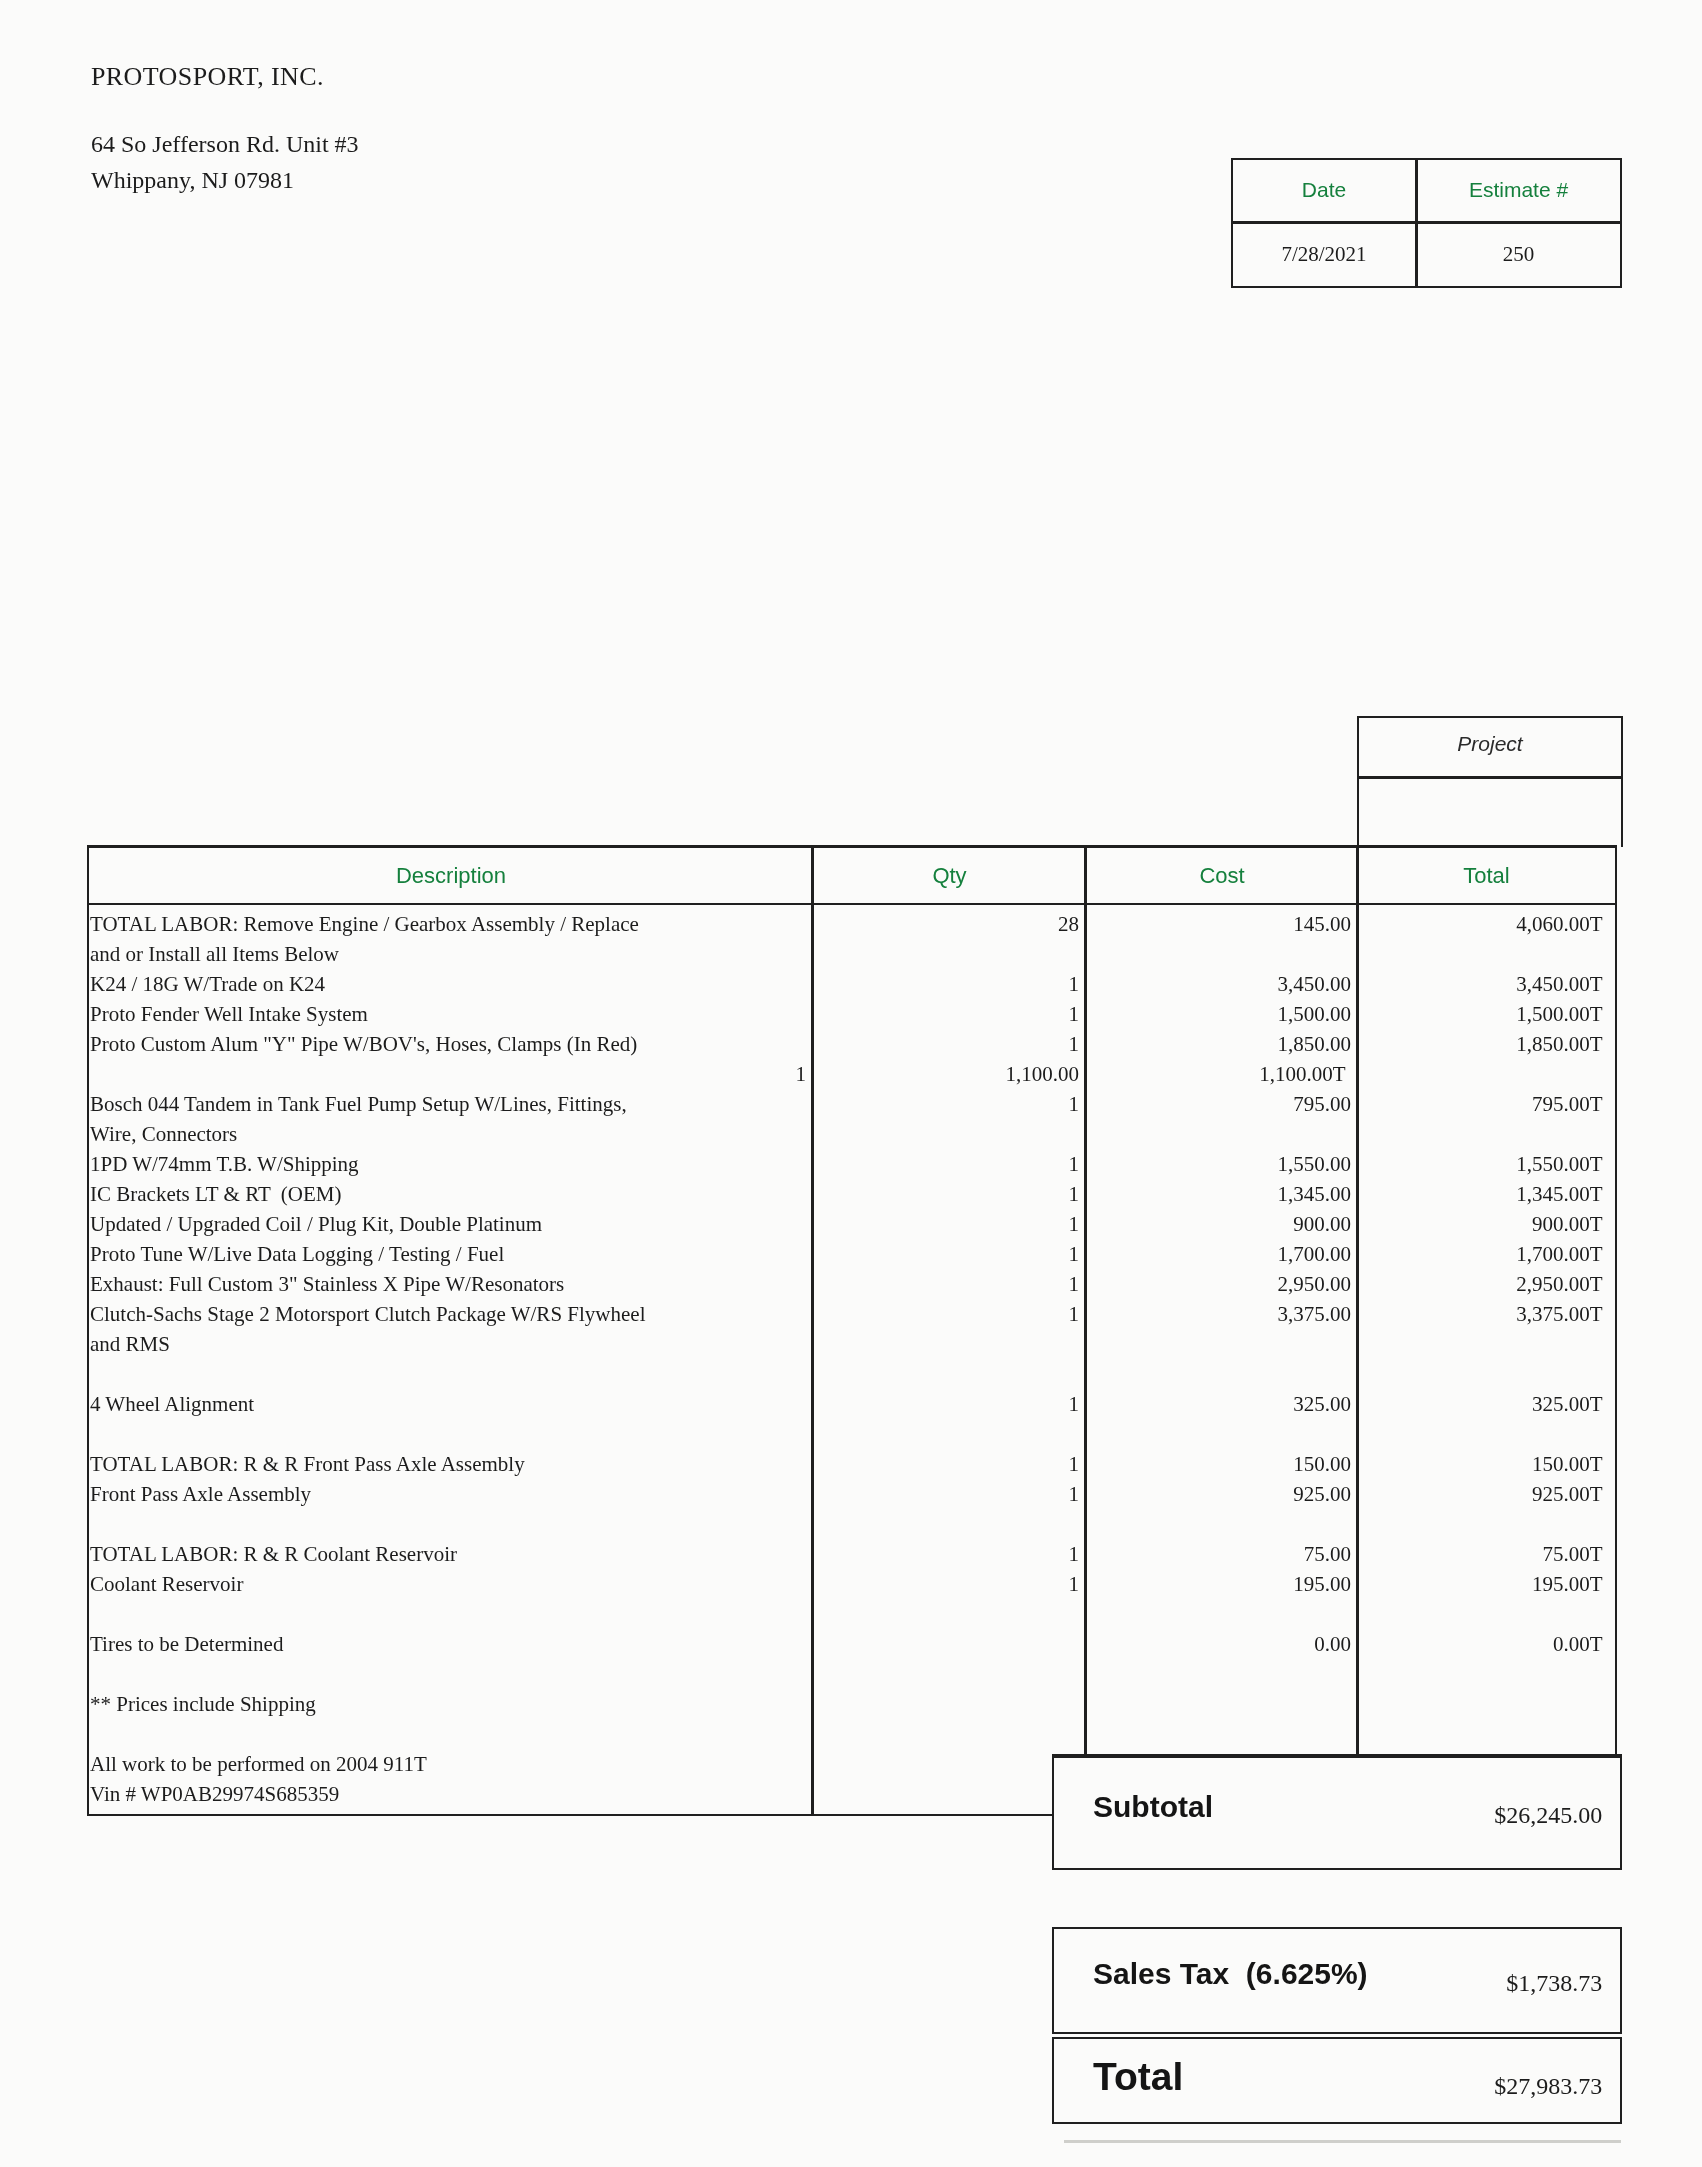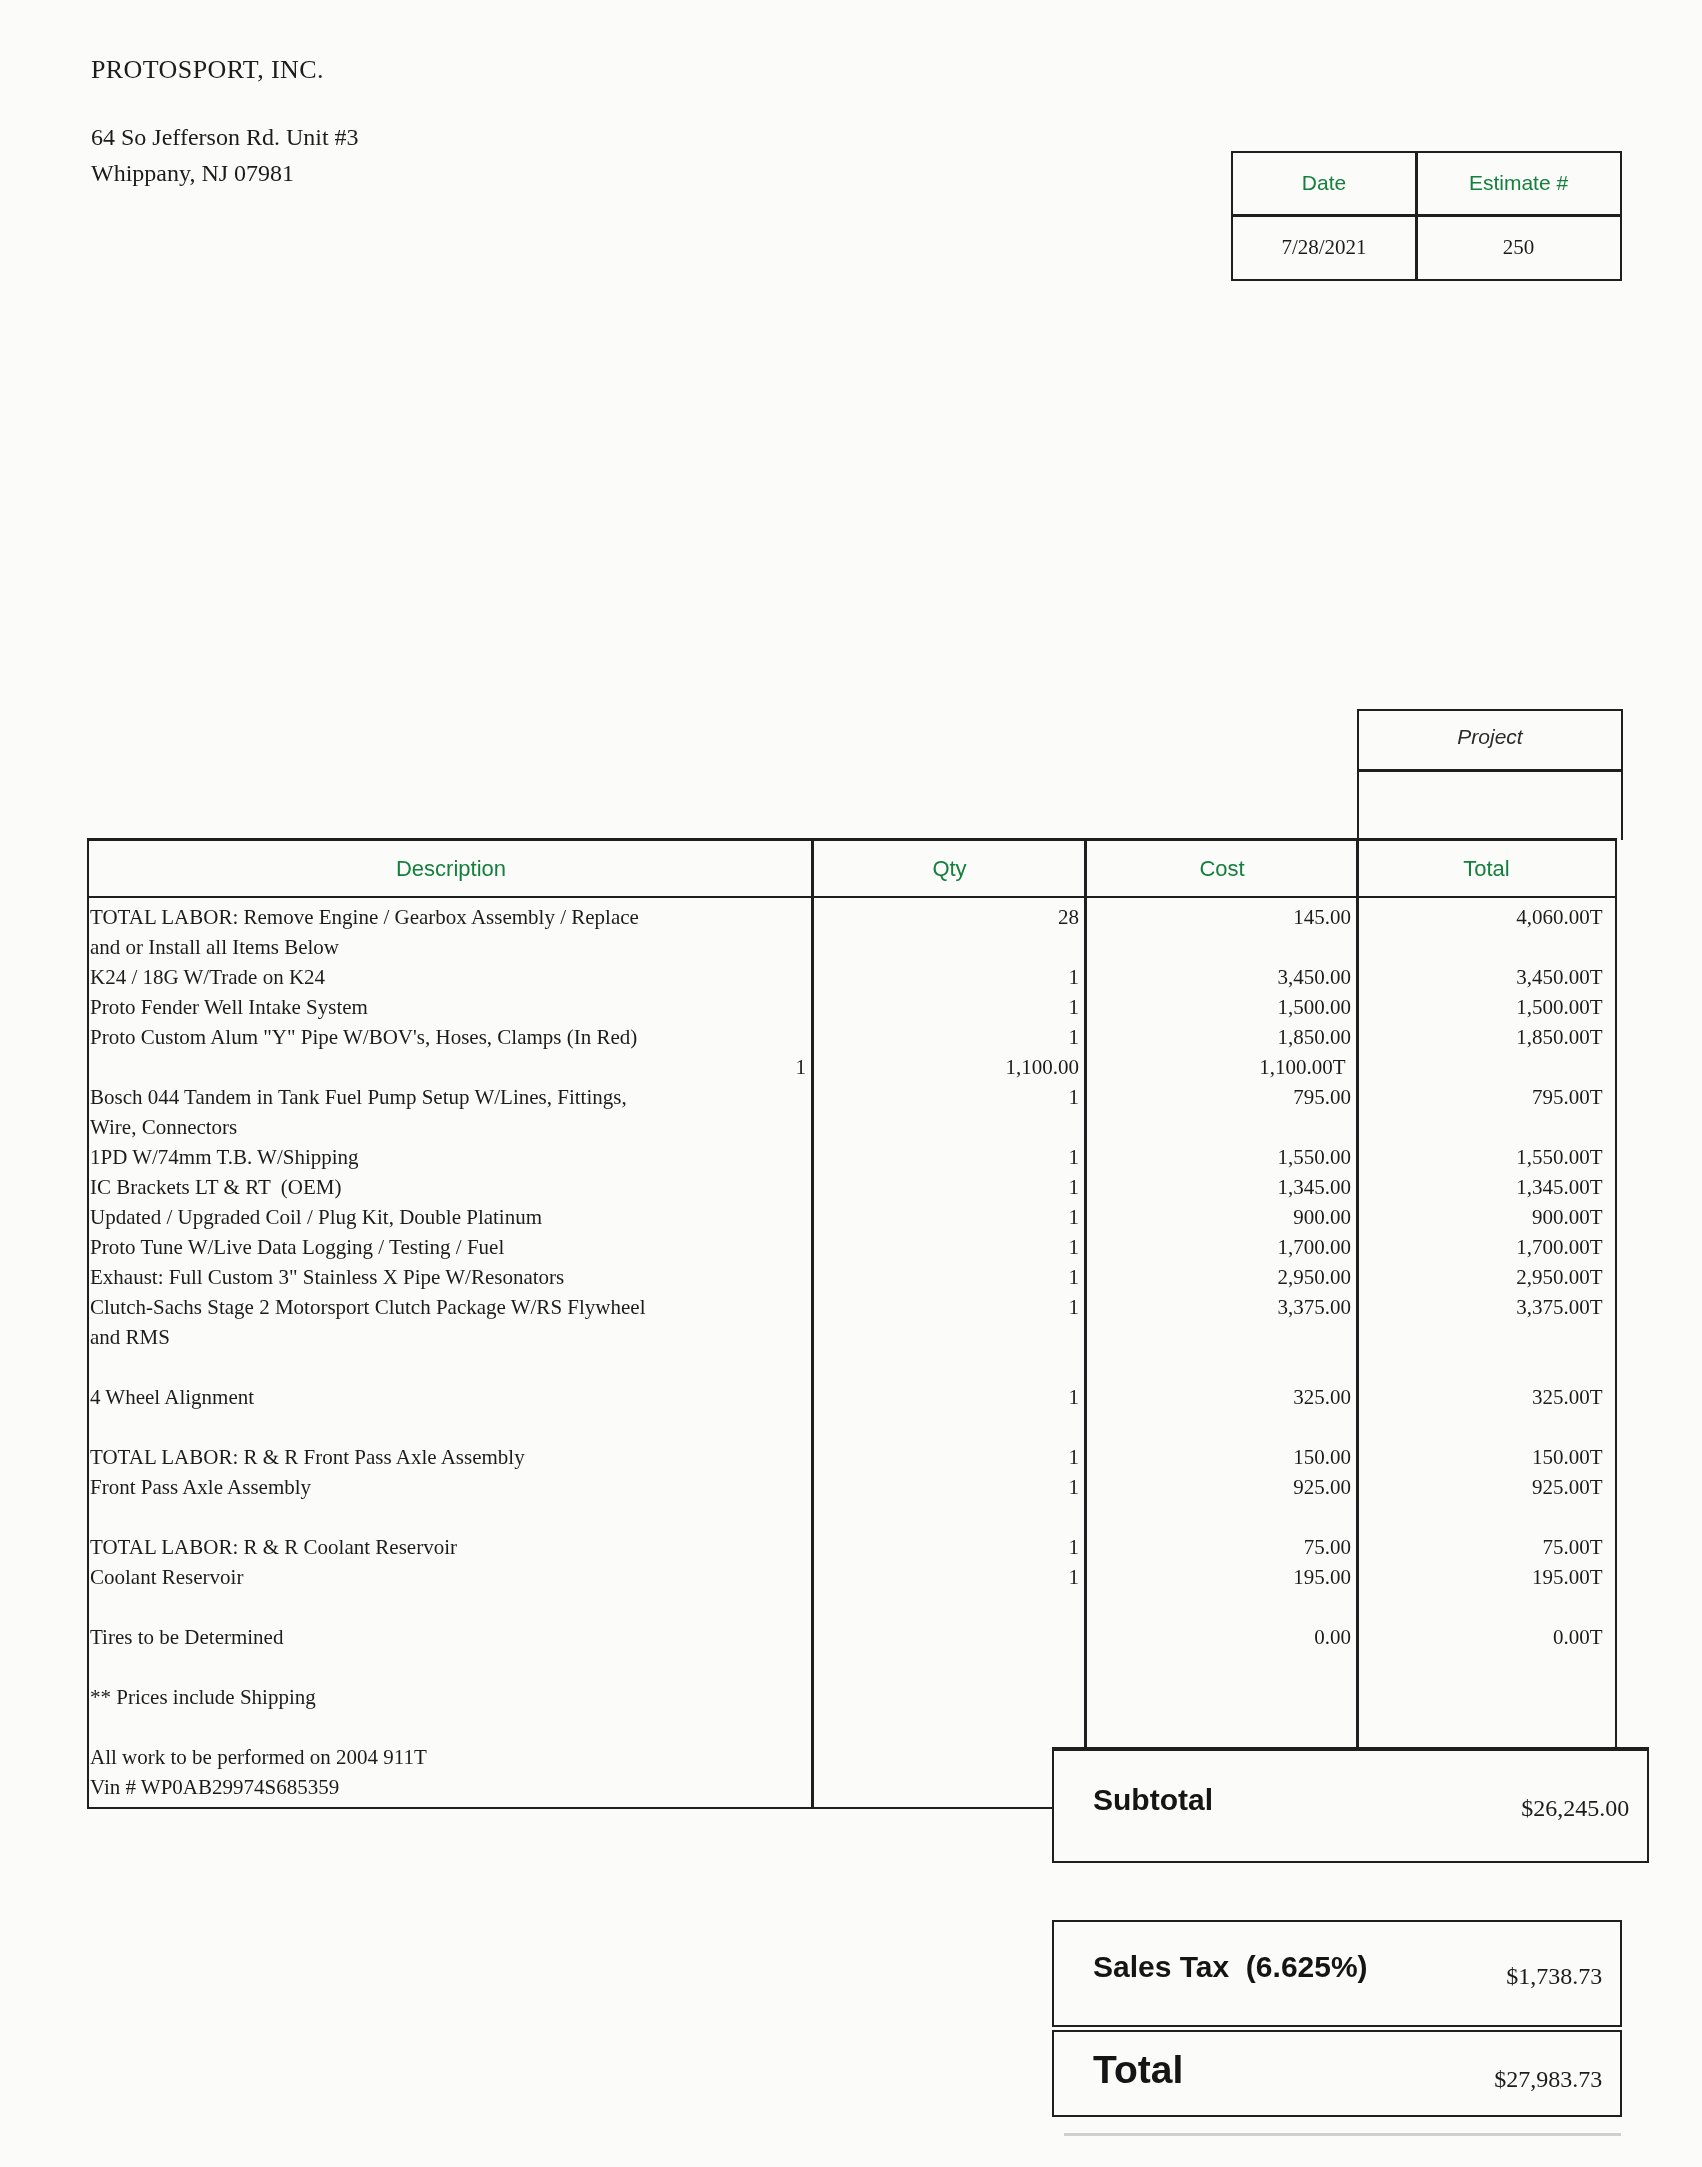--- a/index.html
+++ b/index.html
@@ -4,21 +4,21 @@
 <style>
   html,body{margin:0;padding:0;background:#e8e8e6;}
   .page{
     position:relative;
     width:1702px;height:2168px;
     background:#fbfbfa;
     font-family:"Liberation Serif","DejaVu Serif",serif;
     color:#1c1c1c;
     overflow:hidden;
   }
-  .abs{position:absolute;}
+  .abs{position:absolute;margin-top:7px;}
   
   .company{left:91px;top:55px;font-size:26px;letter-spacing:0.4px;}
   .addr1{left:91px;top:124px;font-size:24px;}
   .addr2{left:91px;top:160px;font-size:24px;}
   
   .meta-box{left:1231px;top:151px;width:387px;height:126px;border:2.7px solid #1f1f1f;}
   .meta-box .vline{position:absolute;left:182px;top:0;bottom:0;width:2.7px;background:#1f1f1f;}
   .meta-box .hline{position:absolute;left:0;right:0;top:61px;height:2.7px;background:#1f1f1f;}
   .meta-label{font-family:"Liberation Sans","DejaVu Sans",sans-serif;font-size:21px;color:#15803d;text-align:center;position:absolute;top:17.7px;}
   .meta-value{font-size:21px;text-align:center;position:absolute;top:82px;}
@@ -39,21 +39,21 @@
   .thead div{text-align:center;}
   .tbody{position:absolute;left:0;right:0;top:58px;bottom:0;padding-top:4.4px;overflow:hidden;}
   .line{display:grid;grid-template-columns:724px 273px 272px auto;height:30px;font-size:21px;align-items:start;line-height:28px;}
   .cell-desc{padding-left:1px;white-space:pre-wrap;}
   .cell-num{text-align:right;padding-right:7px;white-space:nowrap;}
   .cell-total{text-align:right;padding-right:12.4px;white-space:nowrap;}
   
   .thanks-box{left:87px;top:1803px;width:963px;height:110px;border:2.7px solid #1f1f1f;border-top:4.4px solid #1f1f1f;}
   .thanks-text{position:absolute;left:10.6px;top:7px;font-size:21px;}
   .tot-box{left:1052px;width:566px;border:2.7px solid #1f1f1f;background:#fbfbfa;}
-  .subtotal-box{top:1747px;height:110px;border-top:4.4px solid #1f1f1f;padding-left:27px;}
+  .subtotal-box{top:1747px;height:110px;border-top:4.4px solid #1f1f1f;}
   .salestax-box{top:1920px;height:103px;}
   .total-box{top:2030px;height:83px;}
   .tot-label{position:absolute;left:39px;font-family:"Liberation Sans","DejaVu Sans",sans-serif;font-weight:bold;color:#151515;white-space:pre-wrap;}
   .tot-value{position:absolute;right:17.7px;font-size:24px;}
   .subtotal-box .tot-label{top:32px;font-size:30px;}
   .subtotal-box .tot-value{top:44px;}
   .salestax-box .tot-label{top:28px;font-size:30px;}
   .salestax-box .tot-value{top:41px;}
   .total-box .tot-label{top:16px;font-size:39px;}
   .total-box .tot-value{top:34px;}

